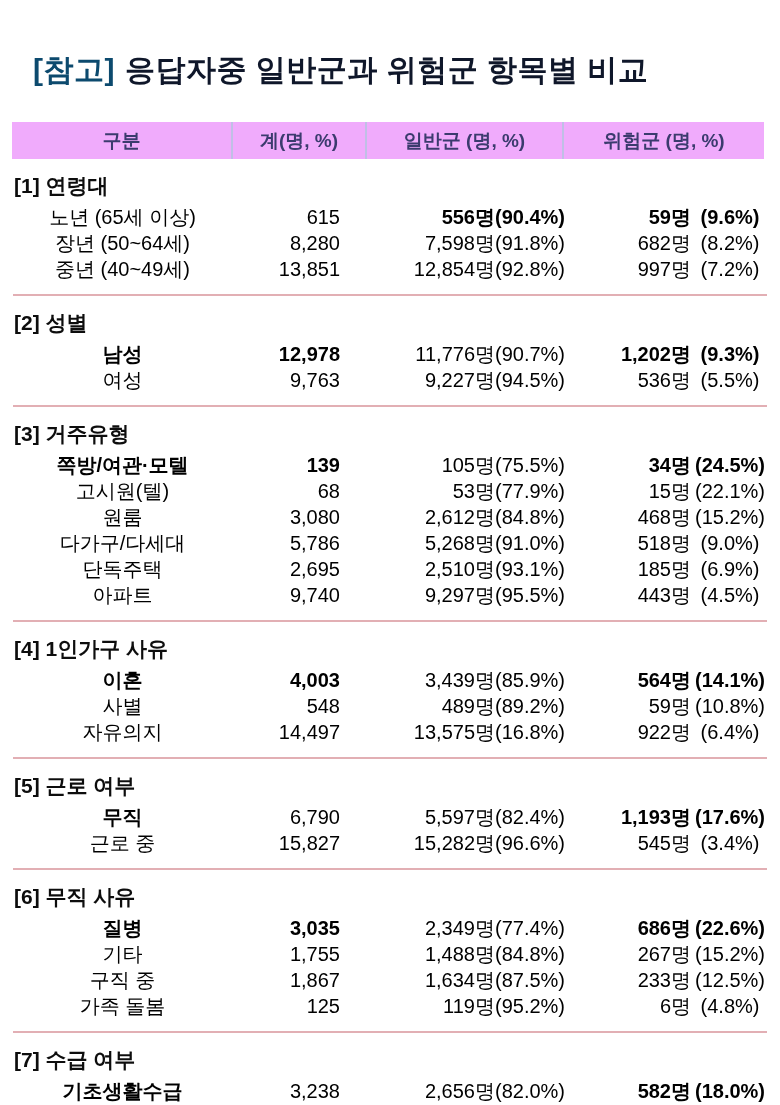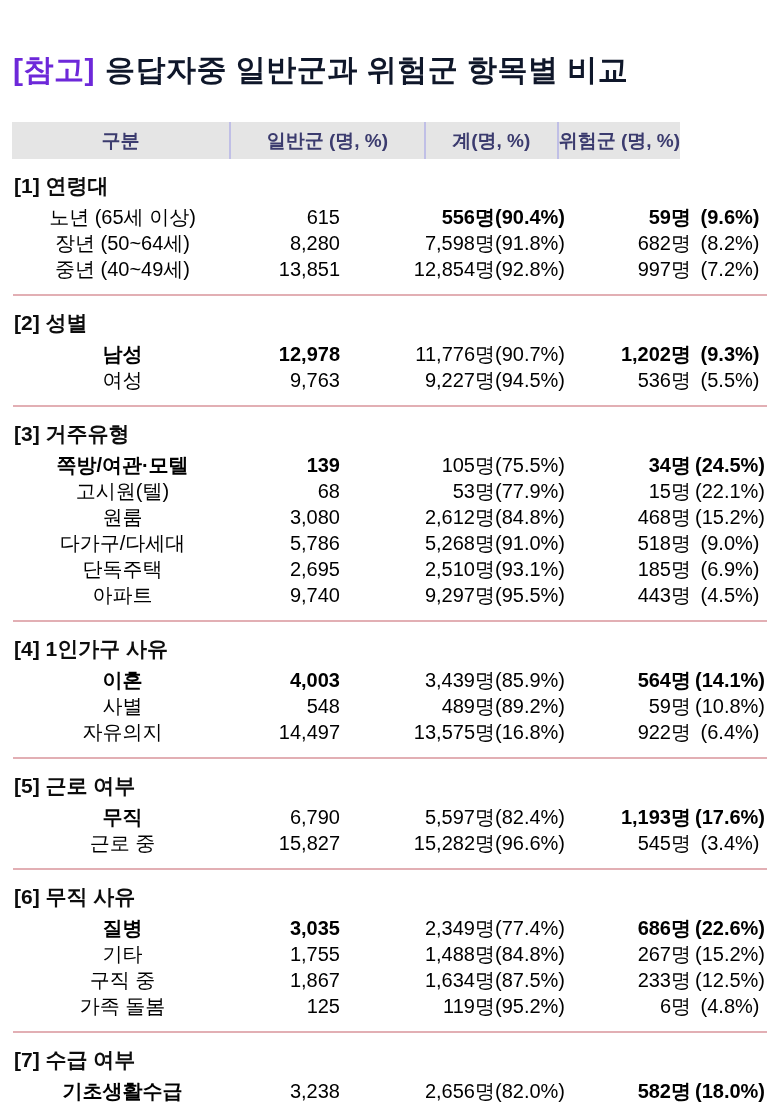--- a/index.html
+++ b/index.html
@@ -13,28 +13,28 @@
   .page { position: relative; width: 780px; height: 1105px; }
 
   
   .title {
     margin: 50px 0 0 13px;
     font-size: 30px;
     font-weight: bold;
     letter-spacing: 0.5px;
     white-space: nowrap;
   }
-  .title .tag { color: #6d28d9; margin-right: 10px; }
+  .title .tag { color: #0c4a6e; margin-right: 10px; margin-left: 20px; }
   .title .txt { color: #0f172a; }
 
   
   .header-bar {
     margin: 31px 12px 0 12px;
-    width: 668px; height: 37px;
-    background: #e5e5e5;
+    width: 752px; height: 37px;
+    background: #f0abfc;
     display: flex;
     align-items: center;
   }
   .header-cell {
     color: #3b3b6e;
     font-weight: bold;
     font-size: 19px;
     text-align: center;
     height: 100%;
     display: flex; align-items: center; justify-content: center;
@@ -82,22 +82,22 @@
 <body>
 
 <div class="page">
 
   <div class="title">
     <span class="tag">[참고]</span><span class="txt">응답자중 일반군과 위험군 항목별 비교</span>
   </div>
 
   <div class="header-bar">
     <div class="header-cell hc-0">구분</div>
+    <div class="header-cell hc-1">계(명, %)</div>
     <div class="header-cell hc-2">일반군 (명, %)</div>
-    <div class="header-cell hc-1">계(명, %)</div>
     <div class="header-cell hc-3">위험군 (명, %)</div>
   </div>
 
   <div class="table-body">
   <div class="section">
     <div class="section-title">[1] 연령대</div>
     <div class="rows">
   <div class="row">
     <div class="label">노년 (65세 이상)</div>
     <div class="total">615</div>

